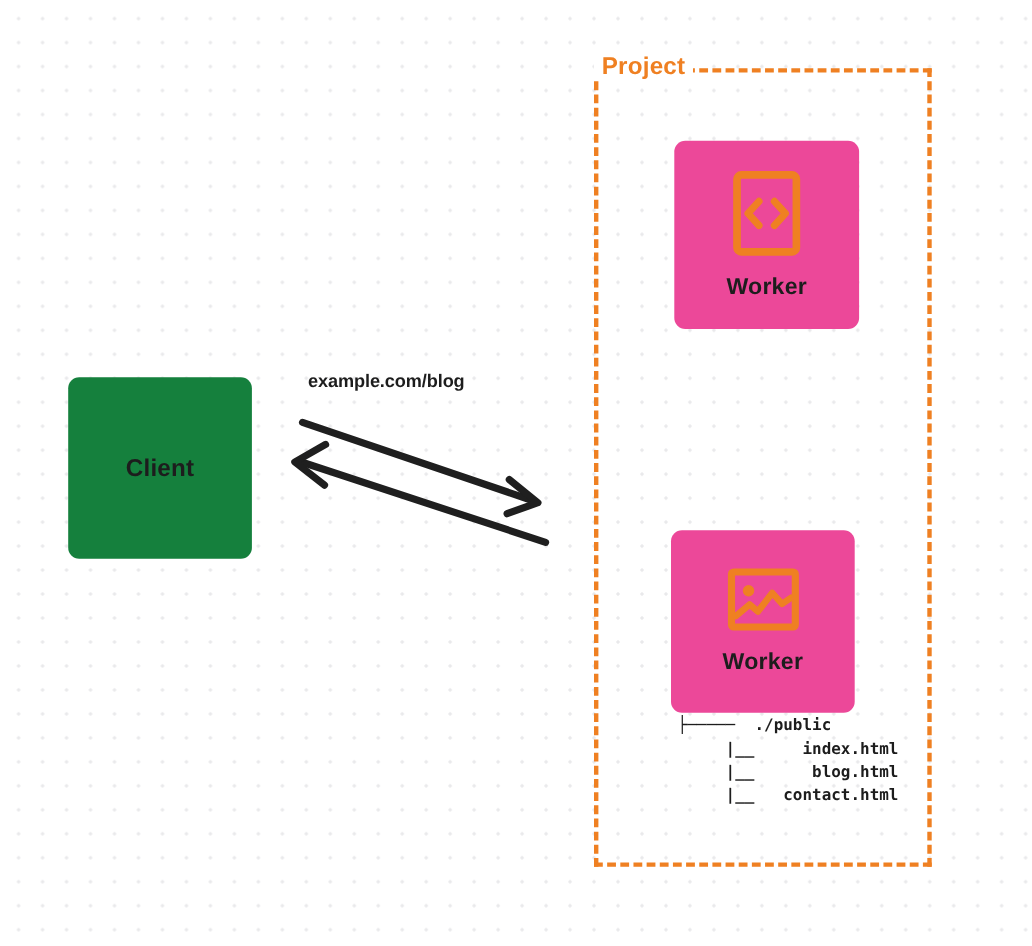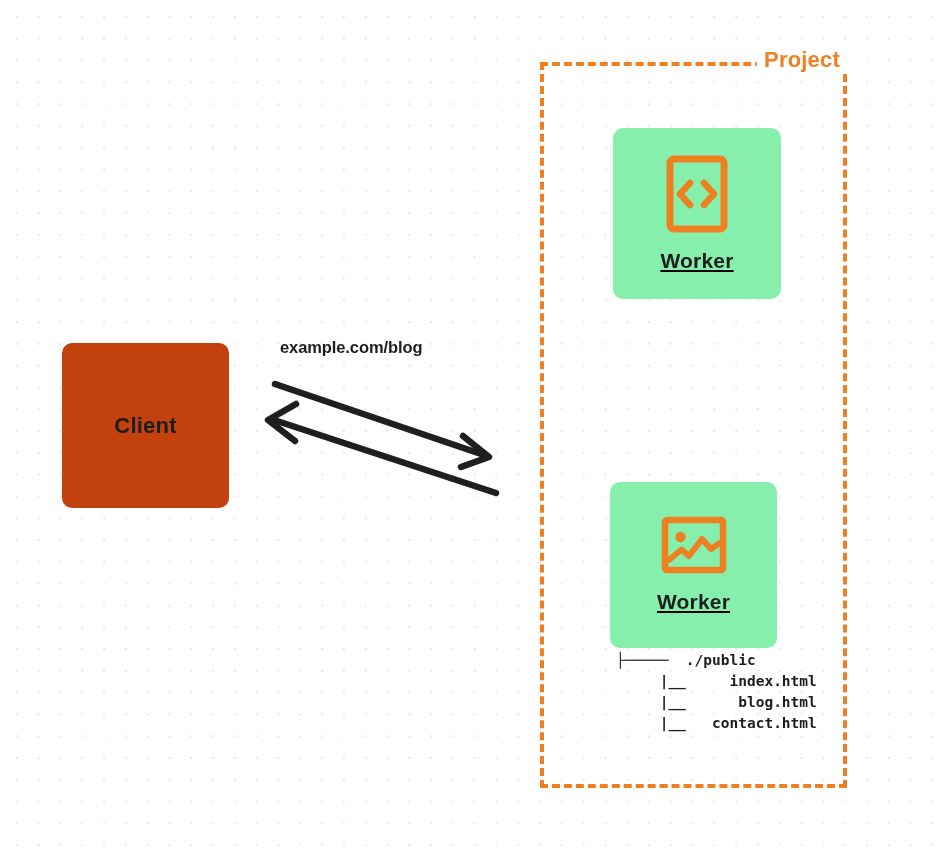--- a/index.html
+++ b/index.html
@@ -31,21 +31,21 @@
     height: 726px;
     box-sizing: border-box;
     border: 4px dashed #ef8022;
     background: transparent;
   }
   .project-label {
     position: absolute;
     left: 540px;
     top: 47px;
     width: 307px;
-    text-align: right;
+    text-align: left;
     font-size: 22px;
     font-weight: 700;
     color: #ef8022;
     letter-spacing: 0.2px;
   }
   .project-label span {
     background: #ffffff;
     padding: 0 7px;
   }
 
@@ -53,25 +53,24 @@
   .node {
     position: absolute;
     box-sizing: border-box;
     border-radius: 10px;
     display: flex;
     flex-direction: column;
     align-items: center;
     justify-content: center;
   }
   .node-orange {
-    background: #86efac;
-    text-decoration: underline;
+    background: #ec4899;
   }
   .node-gray {
-    background: #c2410c;
+    background: #15803d;
   }
   .node-icon {
     display: block;
     line-height: 0;
   }
   .node-label {
     font-size: 21px;
     font-weight: 700;
     color: #1d1d1d;
     letter-spacing: 0.2px;

